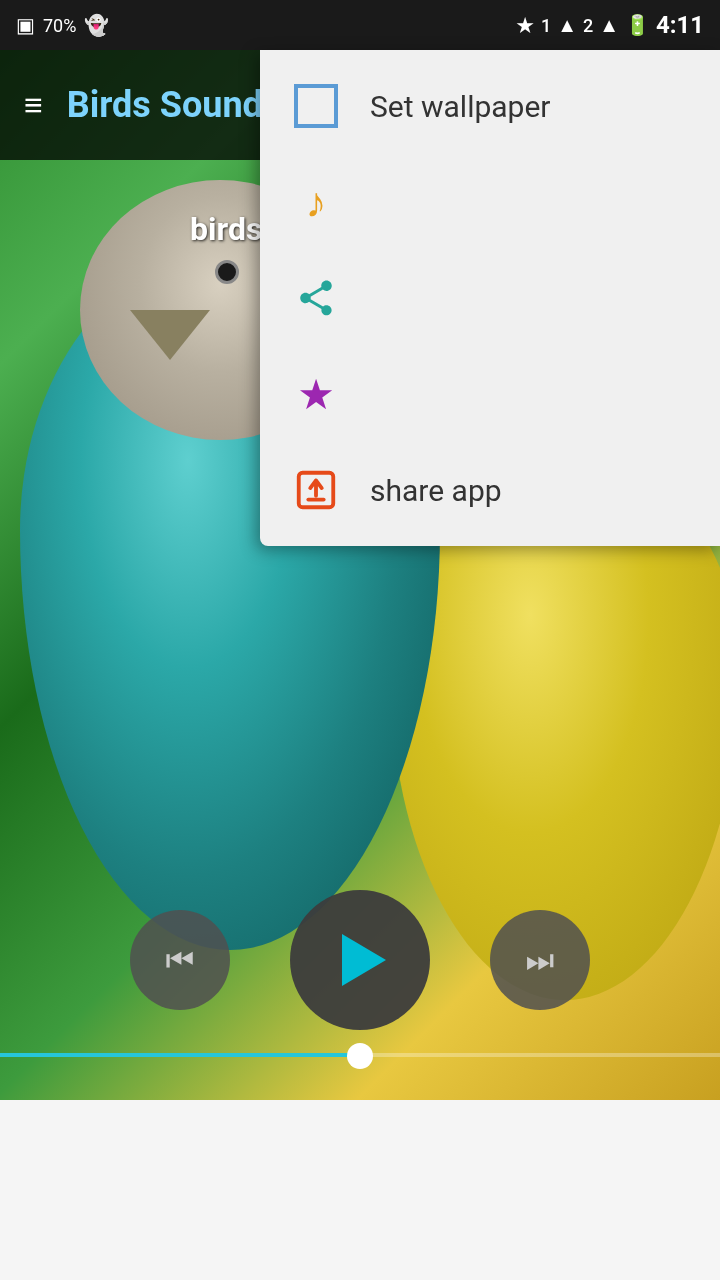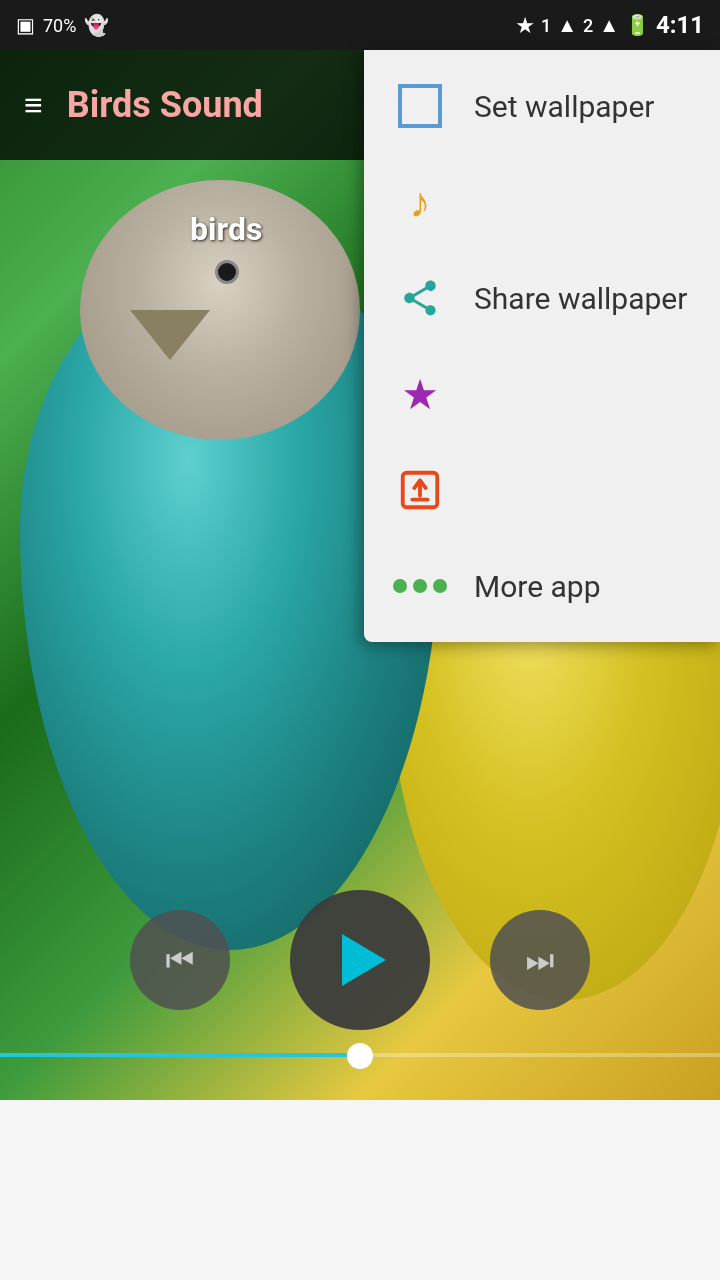--- a/index.html
+++ b/index.html
@@ -53,21 +53,21 @@
       gap: 24px;
       position: relative;
       z-index: 99;
     }
     .hamburger {
       color: #fff;
       font-size: 32px;
       cursor: pointer;
     }
     .app-title {
-      color: #fca5a5;
+      color: #7dd3fc;
       font-size: 36px;
       font-weight: bold;
     }
 
     
     .bg-area {
       position: absolute;
       top: 0;
       left: 0;
       width: 720px;
@@ -246,21 +246,21 @@
       color: #fff;
       font-size: 34px;
       cursor: pointer;
     }
 
     
     .dropdown-overlay {
       position: absolute;
       top: 50px;
       right: 0;
-      width: 356px;
+      width: 460px;
       background: #f0f0f0;
       z-index: 200;
       border-radius: 0 0 0 8px;
       box-shadow: -4px 4px 16px rgba(0,0,0,0.35);
       padding: 8px 0;
     }
     .menu-item {
       display: flex;
       align-items: center;
       padding: 22px 30px;
@@ -386,43 +386,33 @@
     </div>
   </div>
 
 
   <div class="menu-item">
     <div class="menu-icon-wrap">
       <svg width="42" height="42" viewBox="0 0 24 24" fill="none">
         <path d="M18 16.08c-.76 0-1.44.3-1.96.77L8.91 12.7c.05-.23.09-.46.09-.7s-.04-.47-.09-.7l7.05-4.11c.54.5 1.25.81 2.04.81 1.66 0 3-1.34 3-3s-1.34-3-3-3-3 1.34-3 3c0 .24.04.47.09.7L8.04 9.81C7.5 9.31 6.79 9 6 9c-1.66 0-3 1.34-3 3s1.34 3 3 3c.79 0 1.5-.31 2.04-.81l7.12 4.16c-.05.21-.08.43-.08.65 0 1.61 1.31 2.92 2.92 2.92s2.92-1.31 2.92-2.92-1.31-2.92-2.92-2.92z" fill="#26a69a"></path>
       </svg>
     </div>
-    <span class="menu-label">Share wallpaper</span>
   </div>
 
   <div class="menu-item">
     <div class="menu-icon-wrap">
       <span class="icon-star-purple">★</span>
     </div>
   </div>
 
   <div class="menu-item">
     <div class="menu-icon-wrap">
       <svg width="46" height="46" viewBox="0 0 24 24" fill="none">
         <rect x="3" y="3" width="18" height="18" rx="2" stroke="#e64a19" stroke-width="2" fill="none"></rect>
         <path d="M12 7v8M9 11l3-4 3 4" stroke="#e64a19" stroke-width="2" stroke-linecap="round" stroke-linejoin="round"></path>
         <path d="M8 17h8" stroke="#e64a19" stroke-width="2" stroke-linecap="round"></path>
       </svg>
     </div>
-  </div>
-
-  <div class="menu-item">
-    <div class="menu-icon-wrap">
-      <div class="icon-dots">
-        <div class="dot"></div>
-        <div class="dot"></div>
-        <div class="dot"></div>
-      </div>
-    </div>
-    <span class="menu-label">More app</span>
-  </div>
+    <span class="menu-label">share app</span>
+  </div>
+
 
 </div>
 
 </body></html>

